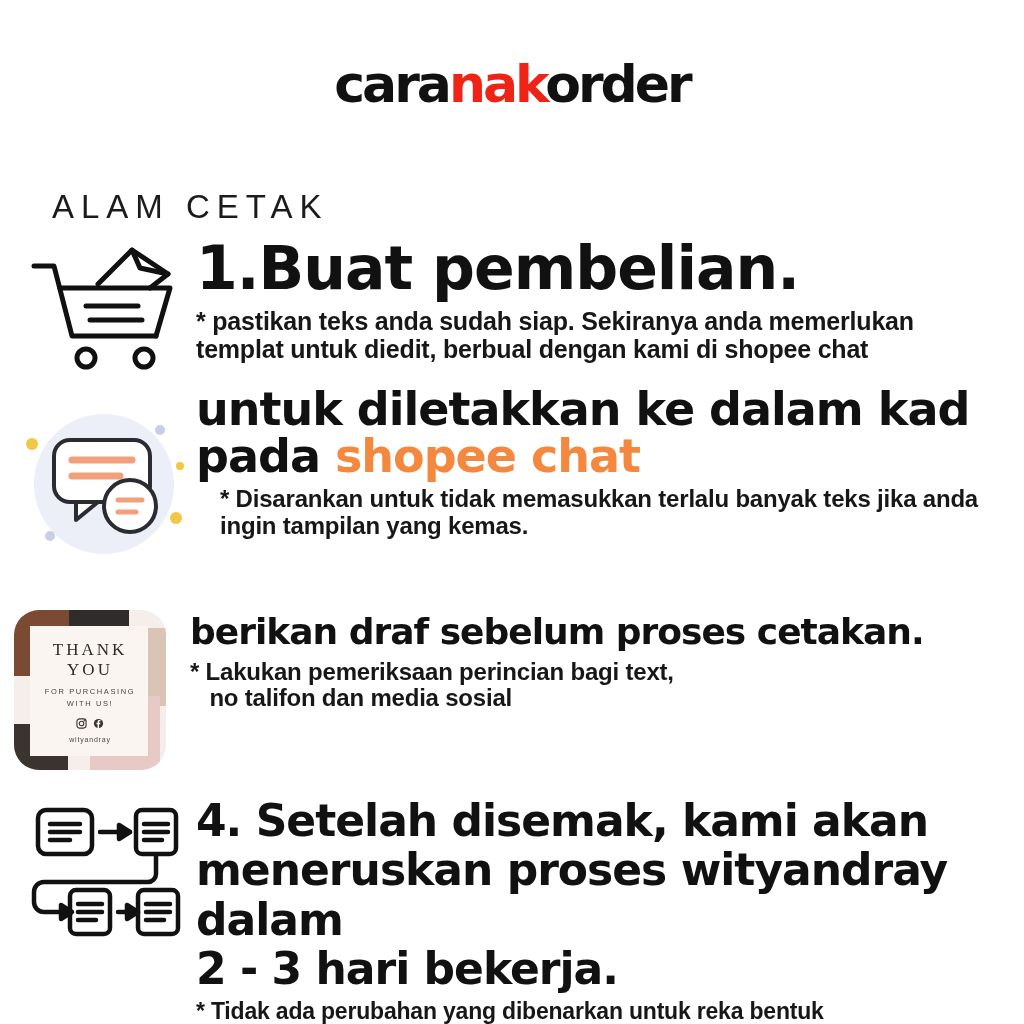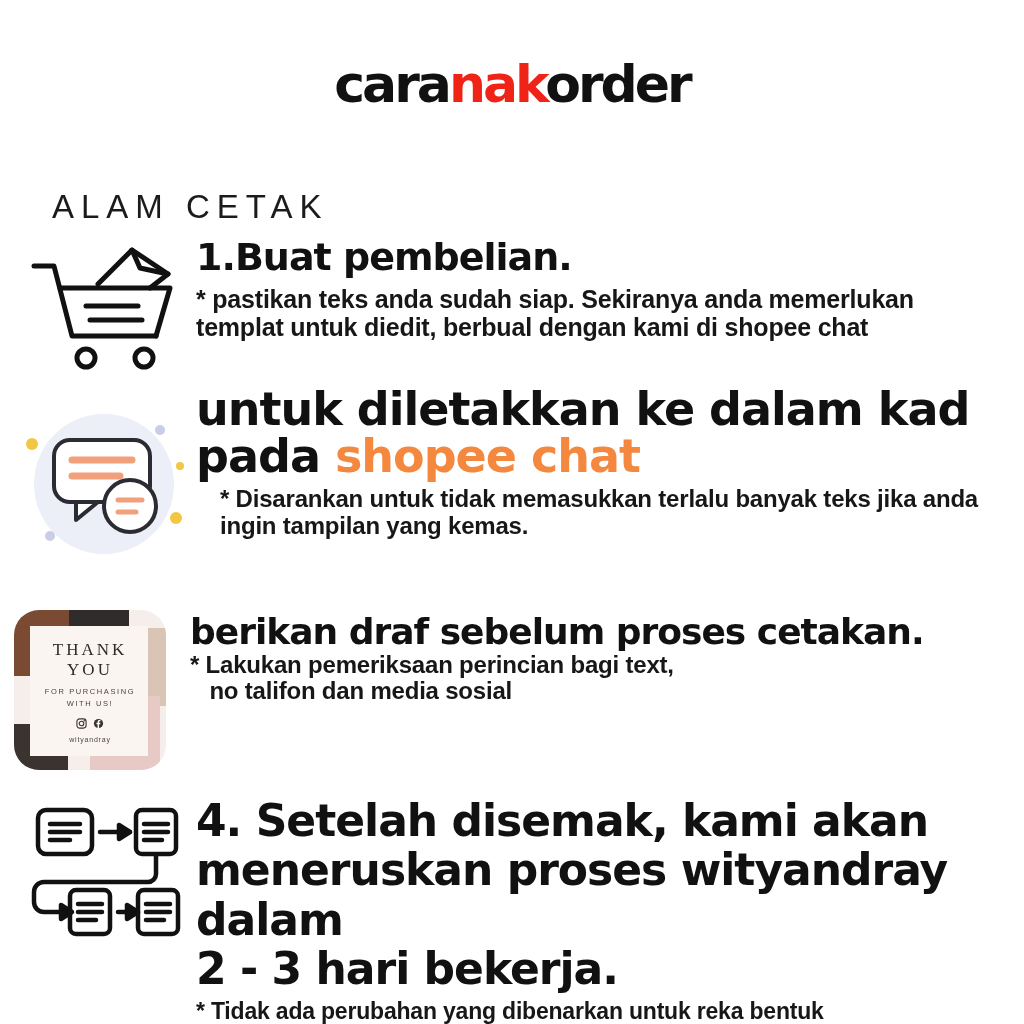--- a/index.html
+++ b/index.html
@@ -62,32 +62,32 @@
     font-family: "Liberation Sans", sans-serif;
     font-weight: 700;
     color: #171717;
     line-height: 1.12;
     letter-spacing: -0.2px;
   }
   .hl-orange { color: #f4883f; }
 
   
   #step1 { top: 238px; left: 196px; width: 812px; }
-  #step1 .step-head { font-size: 38px; }
+  #step1 .step-head { font-size: 60px; }
   #step1 .step-note { font-size: 25px; margin-top: 8px; }
 
   
   #step2 { top: 386px; left: 196px; width: 812px; }
   #step2 .step-head { font-size: 46px; }
   #step2 .step-note { font-size: 24px; margin-top: 6px; margin-left: 24px; }
 
   
   #step3 { top: 612px; left: 190px; width: 820px; }
   #step3 .step-head { font-size: 36px; line-height: 1.1; }
-  #step3 .step-note { font-size: 24px; }
+  #step3 .step-note { font-size: 24px; margin-top: 7px; }
 
   
   #step4 { top: 796px; left: 196px; width: 820px; }
   #step4 .step-head { font-size: 44px; line-height: 1.12; }
   #step4 .step-note { font-size: 23px; margin-top: 6px; }
 
   
   .icon-box { position: absolute; }
   #icon1 { top: 244px; left: 28px; width: 160px; height: 145px; }
   #icon2 { top: 396px; left: 10px; width: 185px; height: 175px; }

